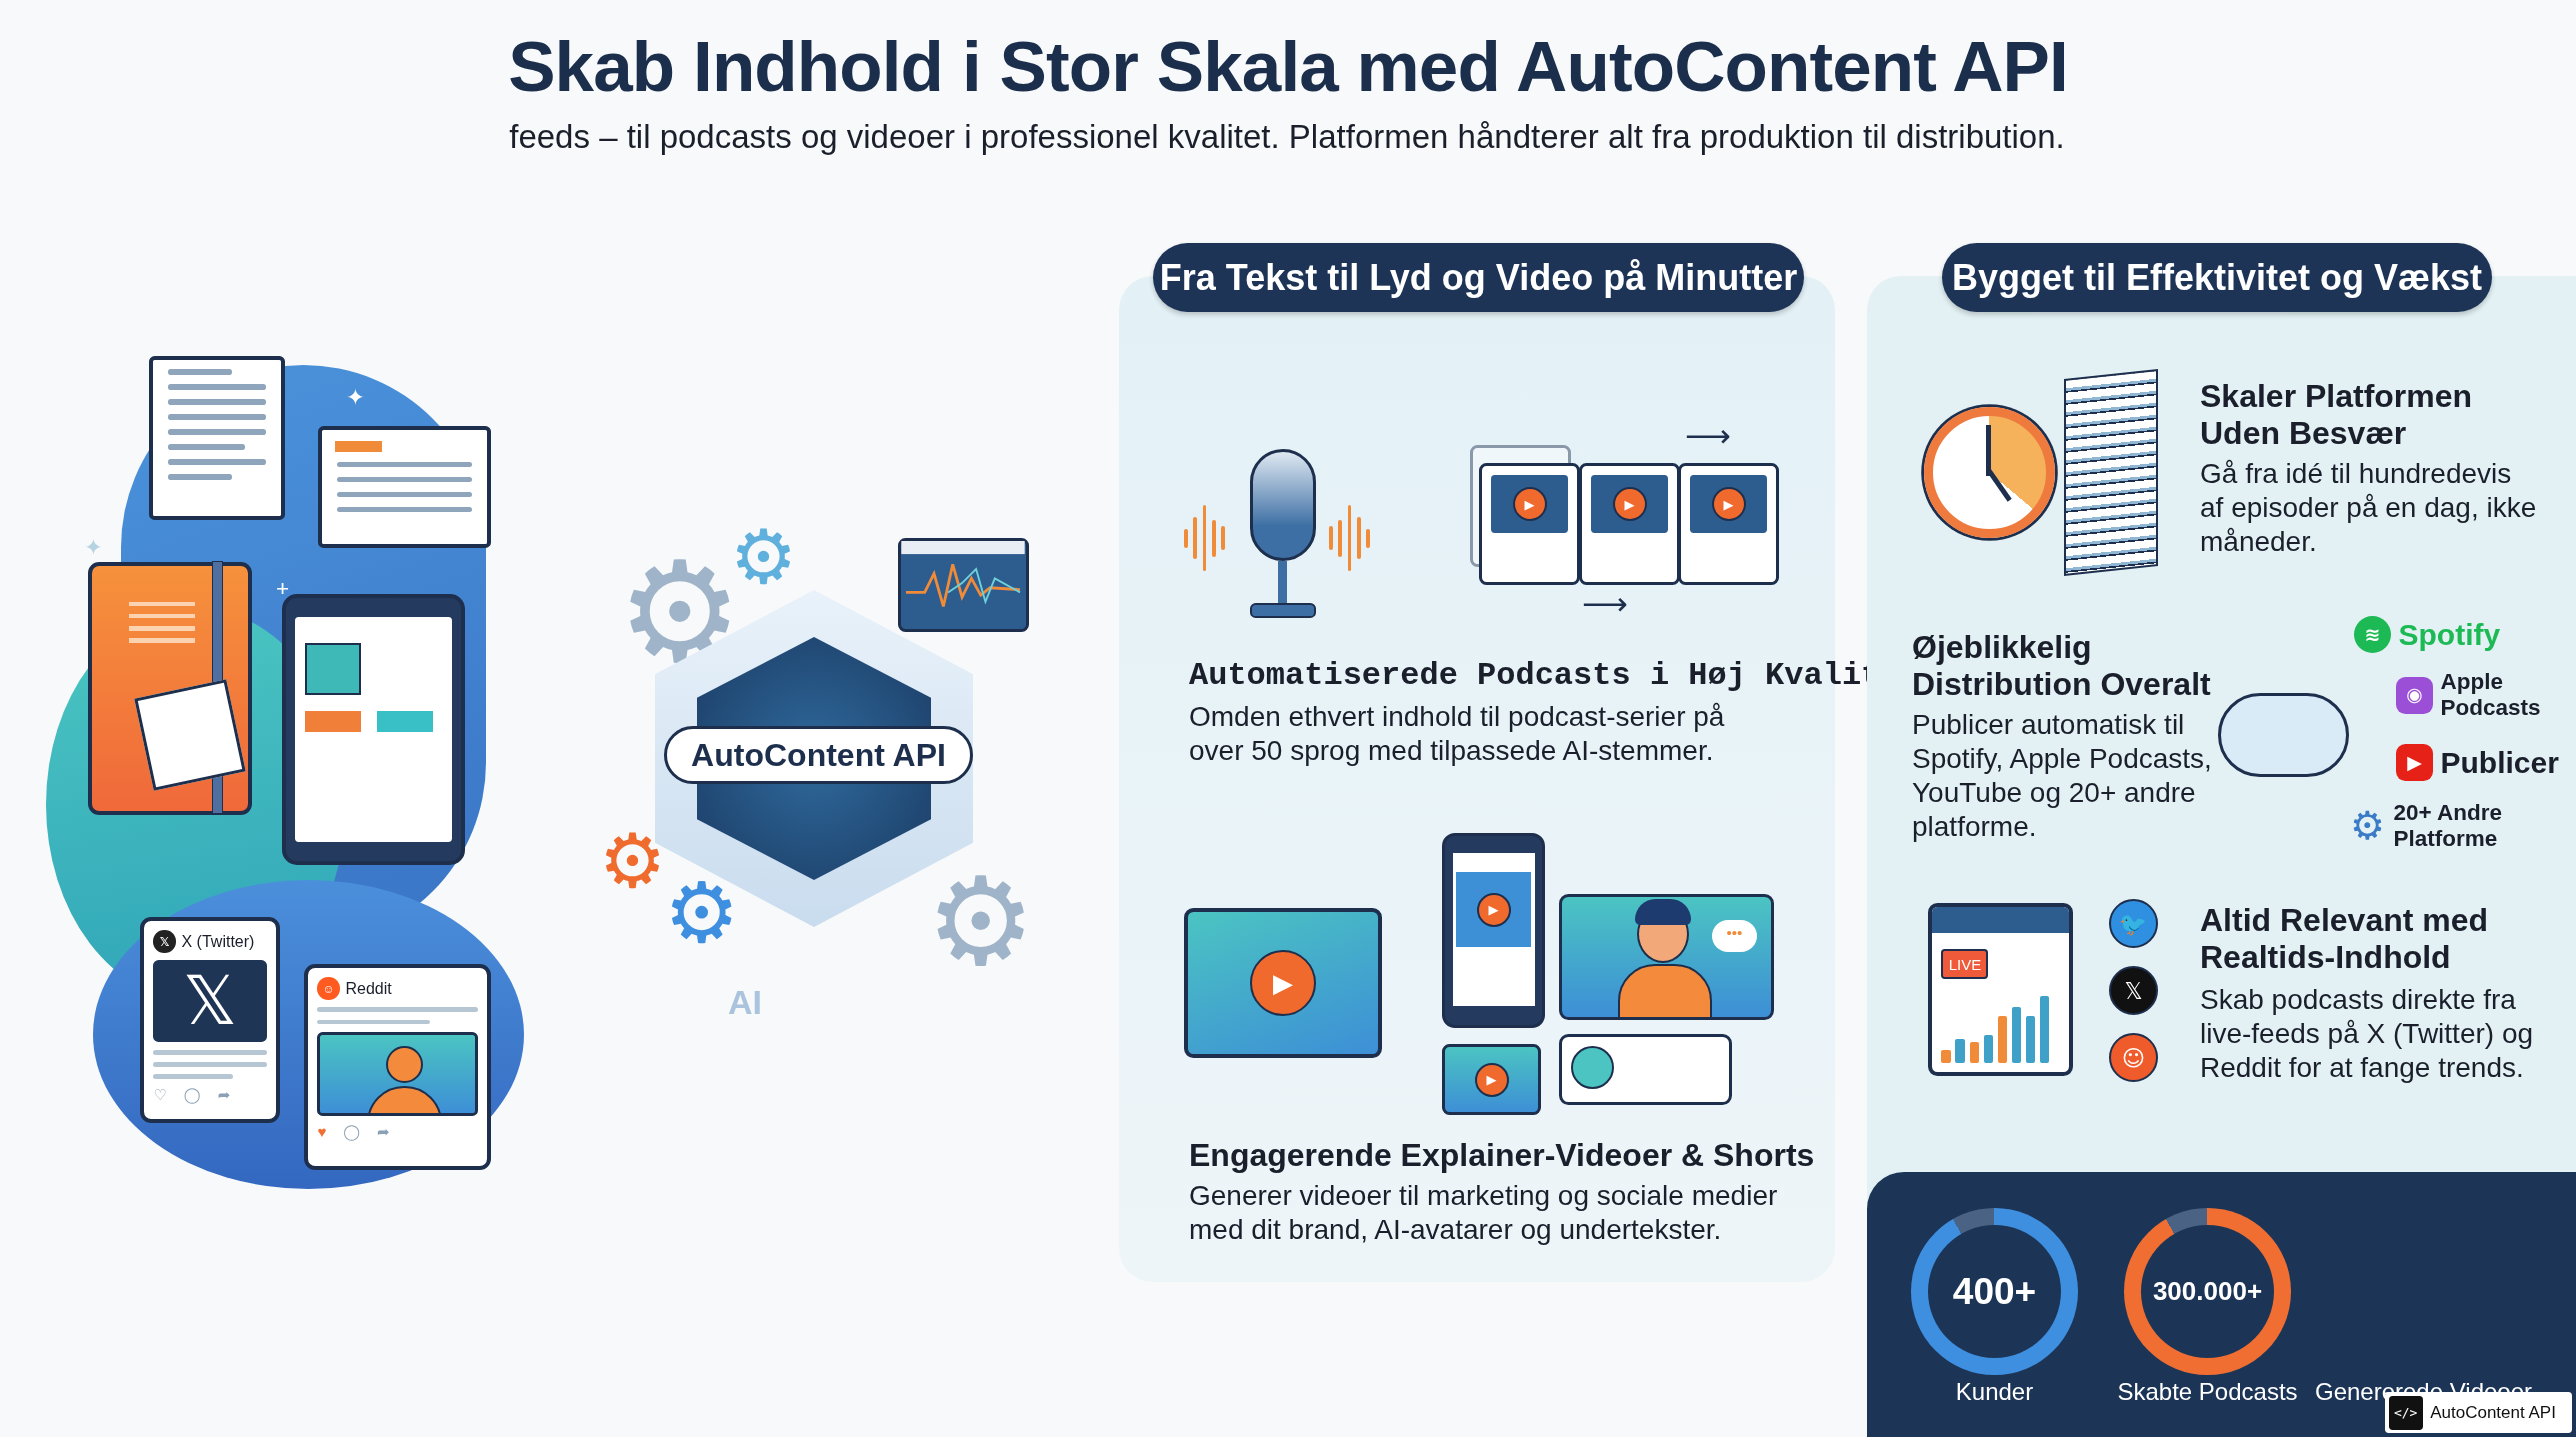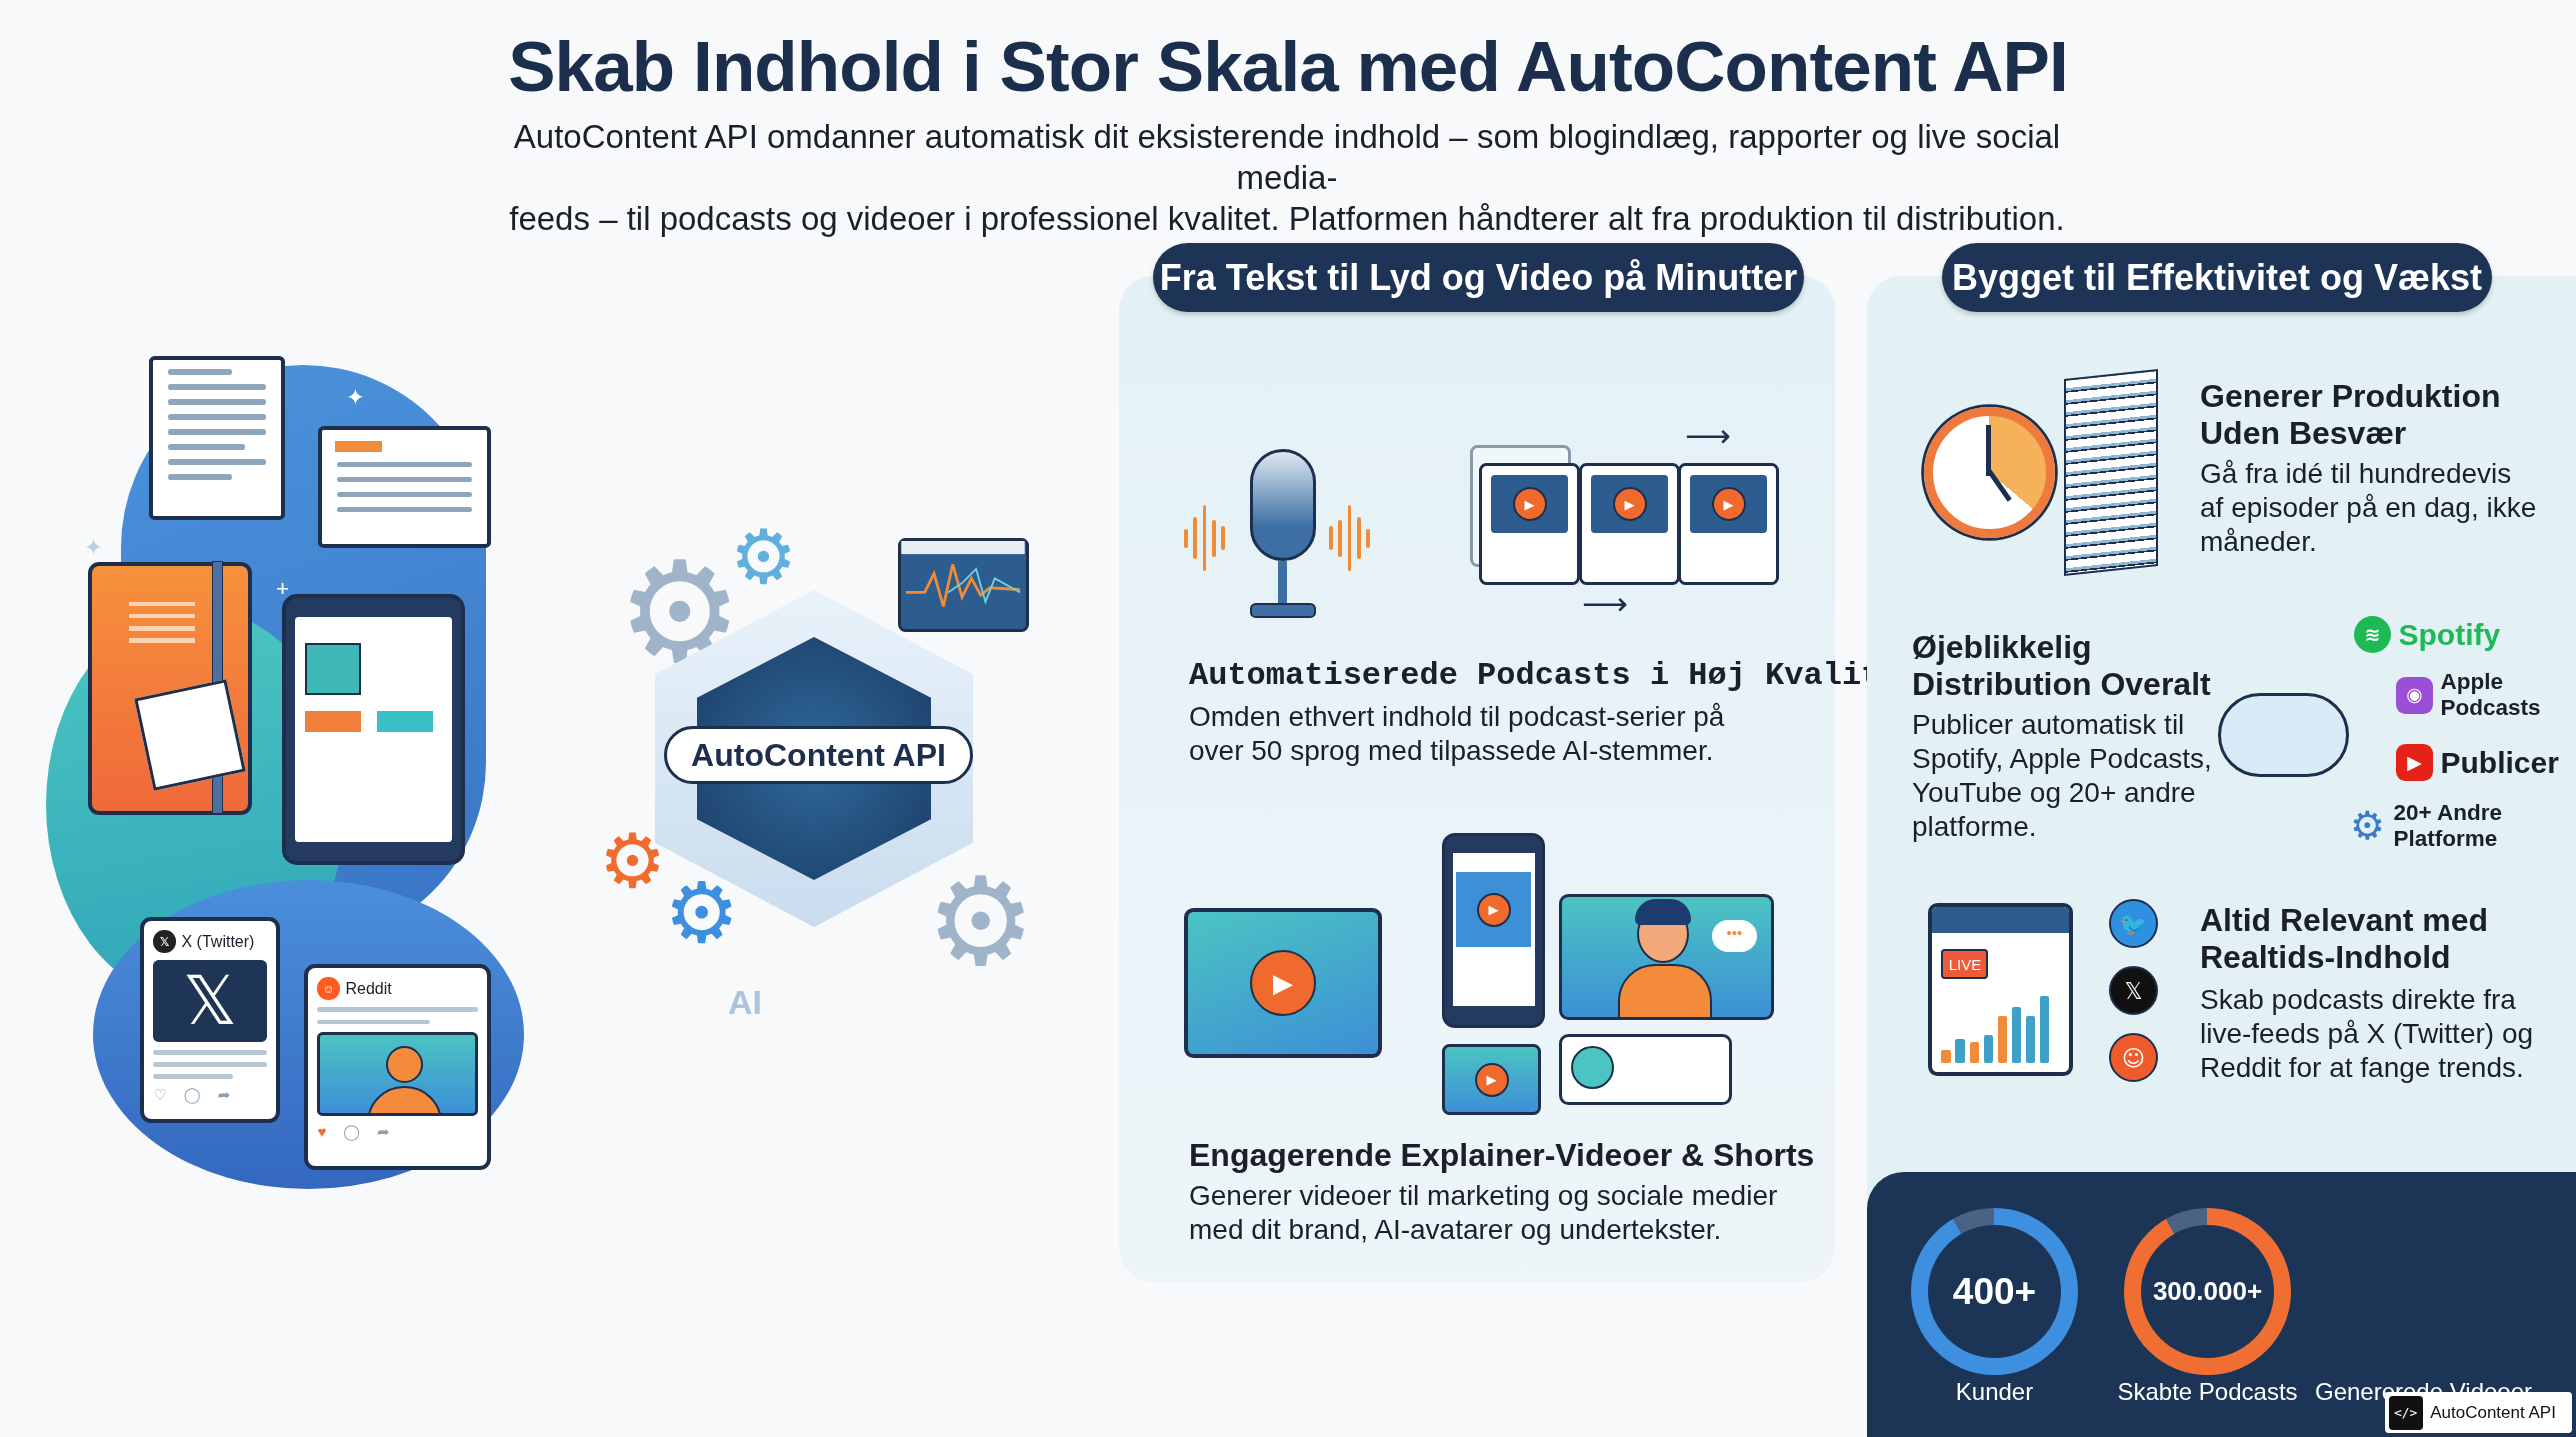--- a/index.html
+++ b/index.html
@@ -119,21 +119,20 @@
   .ring-label { position: absolute; top: 206px; color: #fff; font-size: 24px; text-align: center; width: 225px; }
   .badge { position: absolute; left: 2385px; top: 1392px; width: 187px; height: 41px; background: #fff; border-radius: 3.7px; display: flex; align-items: center; gap: 7.5px; padding: 3.7px; font-size: 17px; color: #111; }
   .badge .code { width: 34px; height: 34px; background: #111; color: #fff; border-radius: 3.7px; display: flex; align-items: center; justify-content: center; font-size: 13px; font-family: "DejaVu Sans Mono", monospace; }
   .sparkle { position: absolute; color: #fff; font-size: 22.5px; }
 </style>
 </head>
 <body>
 
 <h1 class="title">Skab Indhold i Stor Skala med AutoContent API</h1>
 <div class="subtitle">
-  <div>AutoContent API omdanner automatisk dit eksisterende indhold – som blogindlæg, rapporter og live social media-</div>
   <div>feeds – til podcasts og videoer i professionel kvalitet. Platformen håndterer alt fra produktion til distribution.</div>
 </div>
 
 <div class="illus-left">
   <div class="blob-blue"></div>
   <div class="blob-teal"></div>
   <div class="blob-blue2"></div>
   <span class="sparkle" style="left:309px;top:47px;">✦</span>
   <span class="sparkle" style="left:239px;top:239px;">+</span>
   <span class="sparkle" style="left:47px;top:197px;color:#b5d3e0;">✦</span>
@@ -306,21 +305,21 @@
 
 <div class="panel panel-right"></div>
 <div class="pill pill-right">Bygget til Effektivitet og Vækst</div>
 
 <div class="clock">
     <div class="hand1"></div>
     <div class="hand2"></div>
   </div>
 <div class="stack"></div>
 <div class="feat-title" style="left:2200px;top:378px;">
-  <div>Generer Produktion</div>
+  <div>Skaler Platformen</div>
   <div>Uden Besvær</div>
 </div>
 <div class="feat-desc" style="left:2200px;top:457px;">
   <div>Gå fra idé til hundredevis</div>
   <div>af episoder på en dag, ikke</div>
   <div>måneder.</div>
 </div>
 
 <div class="feat-title" style="left:1912px;top:629px;">
   <div>Øjeblikkelig</div>

